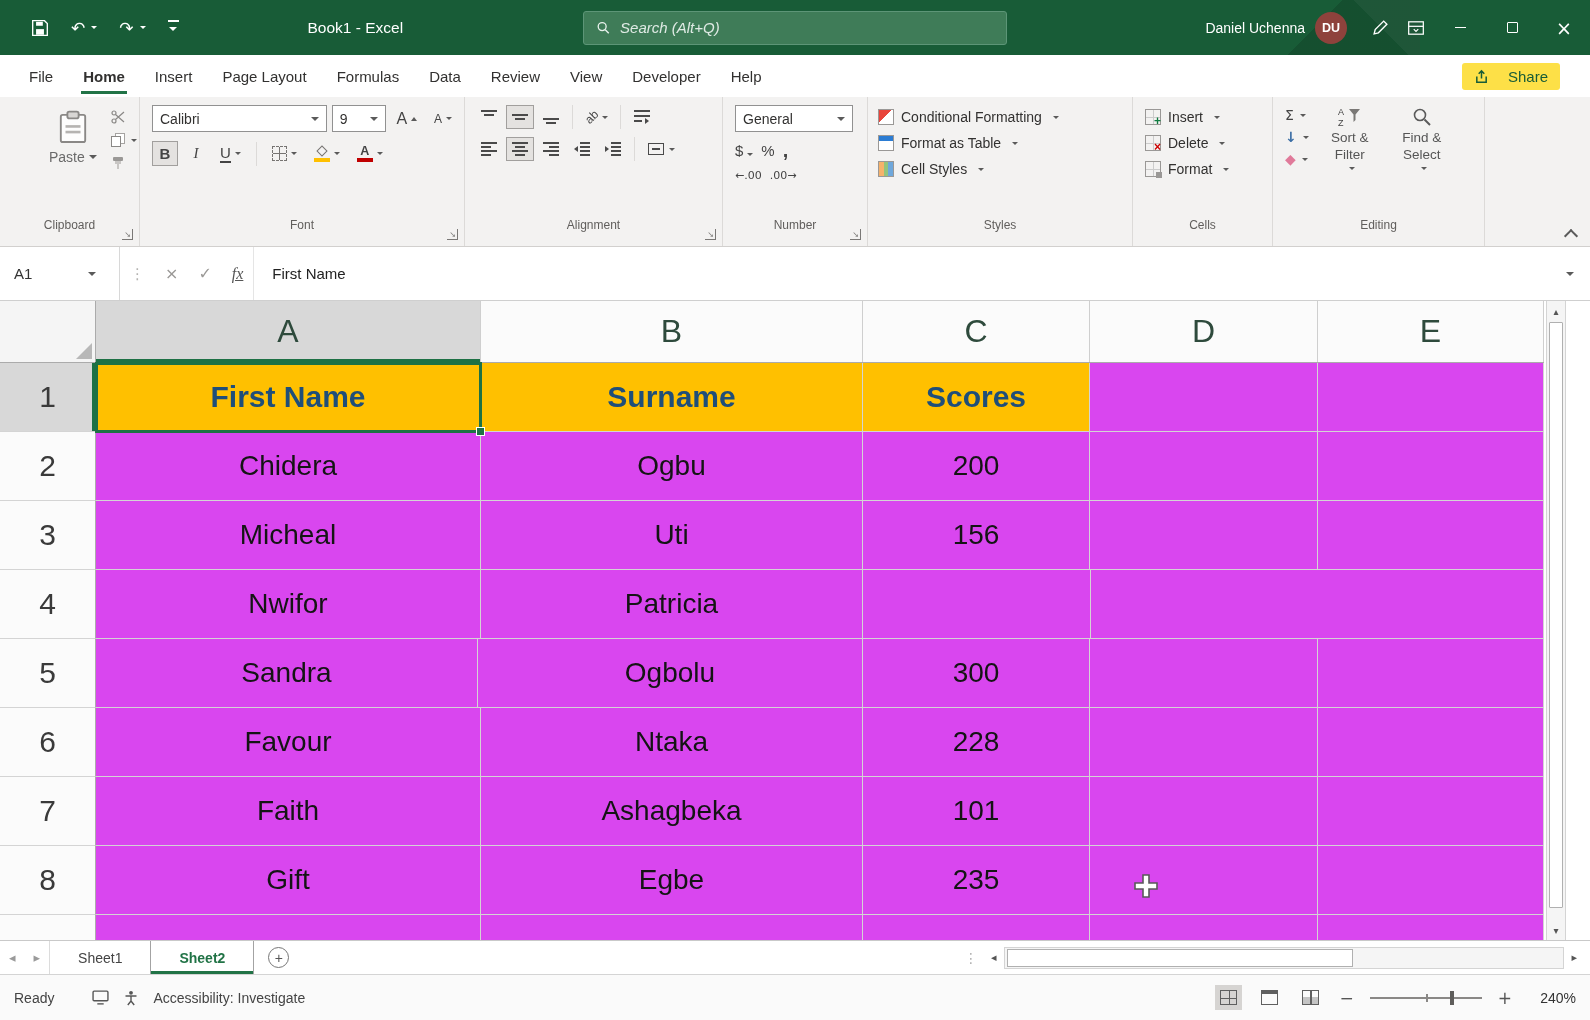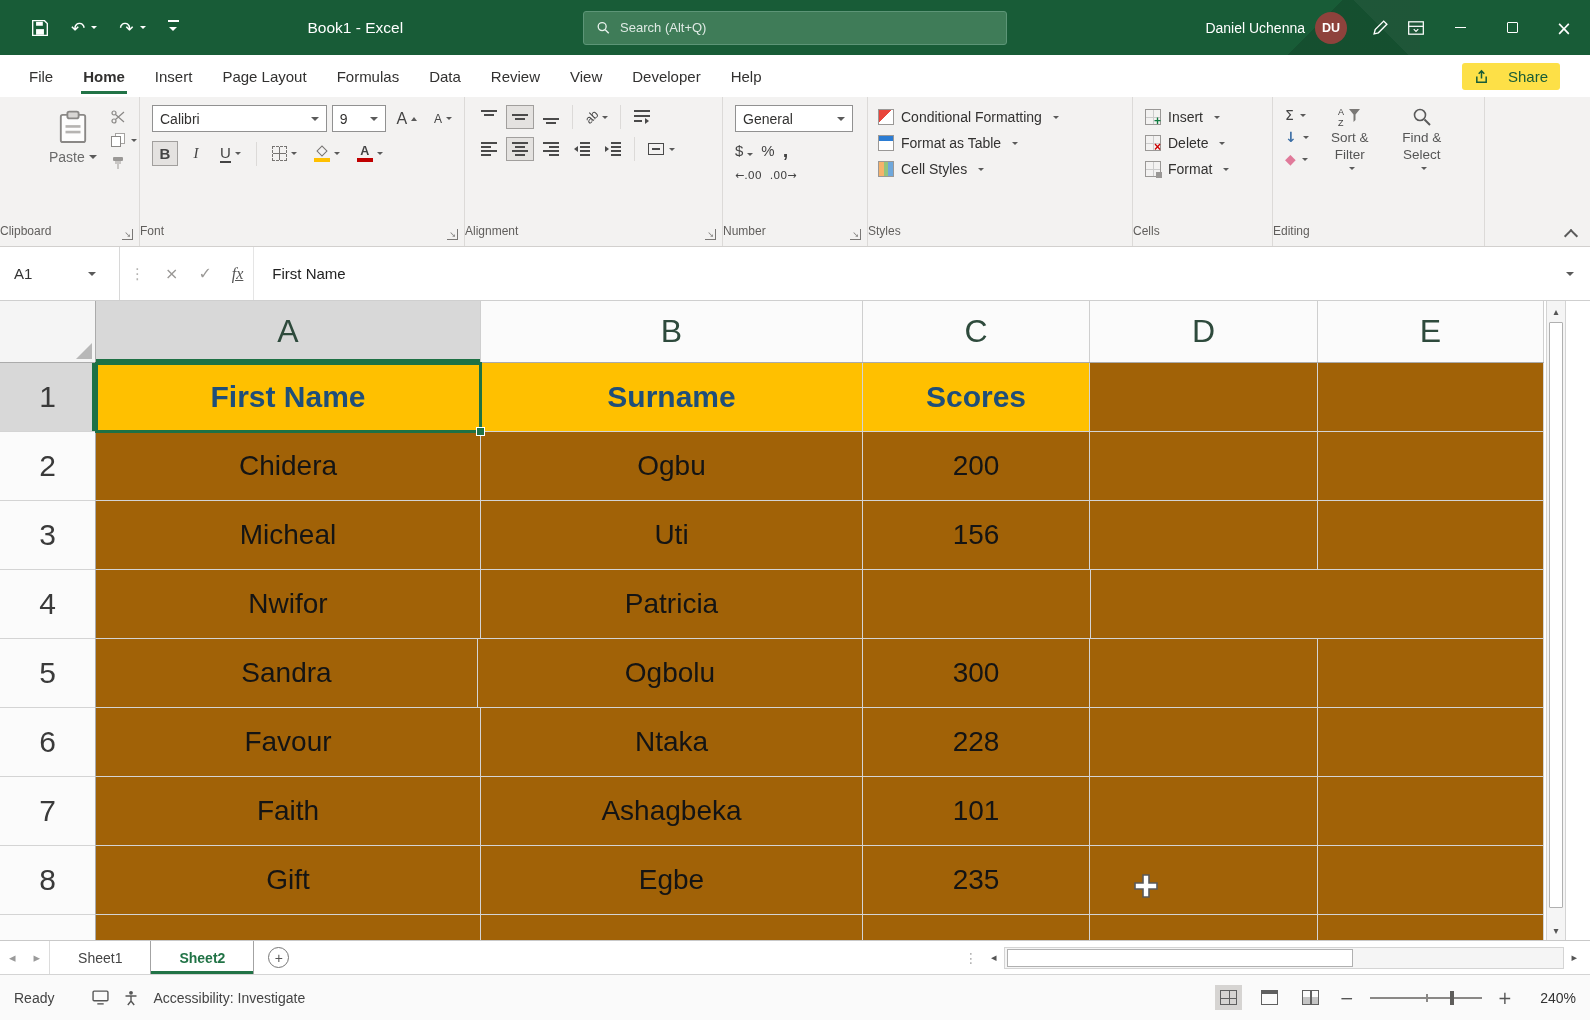--- a/index.html
+++ b/index.html
@@ -23,21 +23,21 @@
     background:
       linear-gradient(135deg, transparent 72%, rgba(0,0,0,.14) 72%),
       linear-gradient(45deg, transparent 86%, rgba(255,255,255,.05) 86%); }
   .tb-left { display:flex; align-items:center; padding-left:22px; gap:4px; z-index:2; }
   .tb-btn { display:flex; align-items:center; gap:2px; padding:6px 9px; color:#fff; font-size:17px; }
   .qat-line { display:inline-block; width:11px; border-top:2px solid #fff; position:relative; top:-4px; }
   .tb-title { font-size:15.5px; margin-left:120px; z-index:2; white-space:nowrap; }
   .tb-search { position:absolute; left:50%; transform:translateX(-50%); width:424px; height:34px;
     background:#3F7C58; border:1px solid #5d9577; border-radius:3px; display:flex; align-items:center;
     padding:0 12px; gap:10px; z-index:3; }
-  .tb-search input { background:transparent; border:none; outline:none; color:#000000; font-size:13px; width:100%; }
+  .tb-search input { background:transparent; border:none; outline:none; color:#000000; font-size:15px; width:100%;font-style:italic; }
   .tb-search input::placeholder { color:#dfeae4; }
   .tb-right { margin-left:auto; display:flex; align-items:center; z-index:4; height:100%; }
   .tb-user { font-size:14px; margin-right:10px; }
   .tb-avatar { width:32px; height:32px; border-radius:50%; background:#8E423C; color:#fff;
     font-size:12.5px; font-weight:bold; display:flex; align-items:center; justify-content:center; margin-right:16px; }
   .win-btn { width:52px; height:100%; display:flex; align-items:center; justify-content:center; color:#fff; }
   .win-btn.close-btn { font-size:19px; }
   .ico-min { display:block; width:11px; border-top:1.5px solid #fff; }
   .ico-max { display:block; width:11px; height:11px; border:1.4px solid #fff; border-radius:1px; }
 
@@ -48,21 +48,21 @@
   .mtab.active { font-weight:bold; }
   .mtab.active::after { content:""; position:absolute; left:13px; right:13px; bottom:0;
     border-bottom:3px solid #217346; }
   .share-btn { margin-left:auto; margin-right:24px; display:flex; align-items:center; gap:19px;
     color:#185c37; font-size:15px; padding:5px 12px; border-radius:3px; background:#fde047; }
 
   
   .ribbon { height:150px; background:#f3f2f1; border-bottom:1px solid #d2d0ce; display:flex;
     flex:none; position:relative; font-size:14px; color:#323130; }
   .rgroup { position:relative; border-right:1px solid #dcdad8; padding:8px 6px 24px 6px; flex:none; }
-  .glabel { position:absolute; bottom:8px; left:0; right:0; font-size:12px; color:#605e5c; }
+  .glabel { position:absolute; bottom:14px; left:0; right:0; text-align:center; font-size:12px; color:#605e5c; }
   .launcher { position:absolute; bottom:6px; right:6px; width:11px; height:11px;
     border-right:1.5px solid #7a7876; border-bottom:1.5px solid #7a7876; }
   .launcher::after { content:"↘"; font-family:"DejaVu Sans",sans-serif; position:absolute; right:1px; bottom:0px;
     font-size:8px; color:#7a7876; line-height:1; }
   .collapse-ribbon { position:absolute; right:14px; bottom:8px; width:10px; height:10px; }
   .collapse-ribbon::before { content:""; position:absolute; left:0; top:3px; width:8px; height:8px;
     border-top:2px solid #5a5a5a; border-right:2px solid #5a5a5a; transform:rotate(-45deg); }
 
   .g-clip { width:140px; }
   .clip-grid { display:flex; gap:6px; padding-left:10px; }
@@ -157,21 +157,21 @@
     background:#fbfbfb; border-right:1px solid #cfcfcf; }
   .chdr.sel { background:#d8d8d8; box-shadow:inset 0 -3px 0 #1E7145; }
   .w-a { width:385px; flex:none; } .w-b { width:382px; flex:none; } .w-c { width:227px; flex:none; }
   .w-d { width:228px; flex:none; } .w-e { flex:1; }
   .grid-row { display:flex; height:69px; }
   .rhdr { width:96px; flex:none; display:flex; align-items:center; justify-content:center;
     font-size:30px; color:#3a3a3a; background:#fbfbfb; border-right:1px solid #ababab;
     border-bottom:1px solid #d4d4d4; }
   .rhdr.sel { background:#d8d8d8; box-shadow:inset -3px 0 0 #1E7145; }
   .cell { display:flex; align-items:center; justify-content:center; border-right:1px solid #d4d4d4;
-    border-bottom:1px solid #d4d4d4; font-size:28px; color:#141414; background:#a16207; }
+    border-bottom:1px solid #d4d4d4; font-size:28px; color:#141414; background:#d946ef; }
   .cell.gold { background:#FFC000; color:#1F4E79; font-weight:bold; font-size:30px; }
   .cell.a1sel { outline:3px solid #1E7145; outline-offset:-2px; position:relative; z-index:3; }
   .fill-handle { position:absolute; right:-5px; bottom:-5px; width:9px; height:9px;
     background:#1E7145; border:1.5px solid #fff; z-index:4; }
   .vscroll { position:absolute; top:0; bottom:0; right:24px; width:20px; background:#f5f5f5;
     border-left:1px solid #d4d4d4; border-right:1px solid #d4d4d4; }
   .vscroll .sbtn { height:20px; display:flex; align-items:center; justify-content:center;
     color:#555; font-size:10px; }
   .vscroll .sbtn.bottom { position:absolute; bottom:0; left:0; right:0; }
   .vthumb { position:absolute; left:2px; right:2px; top:21px; bottom:32px; background:#fff;

